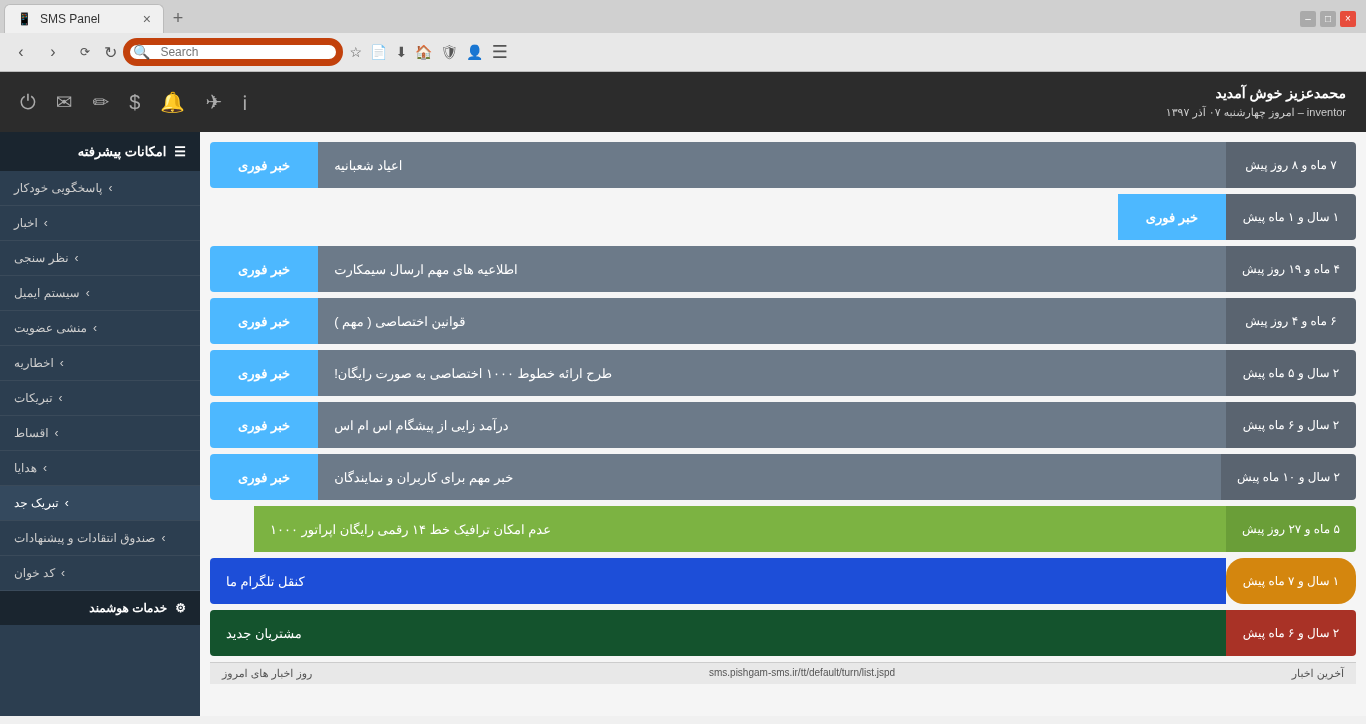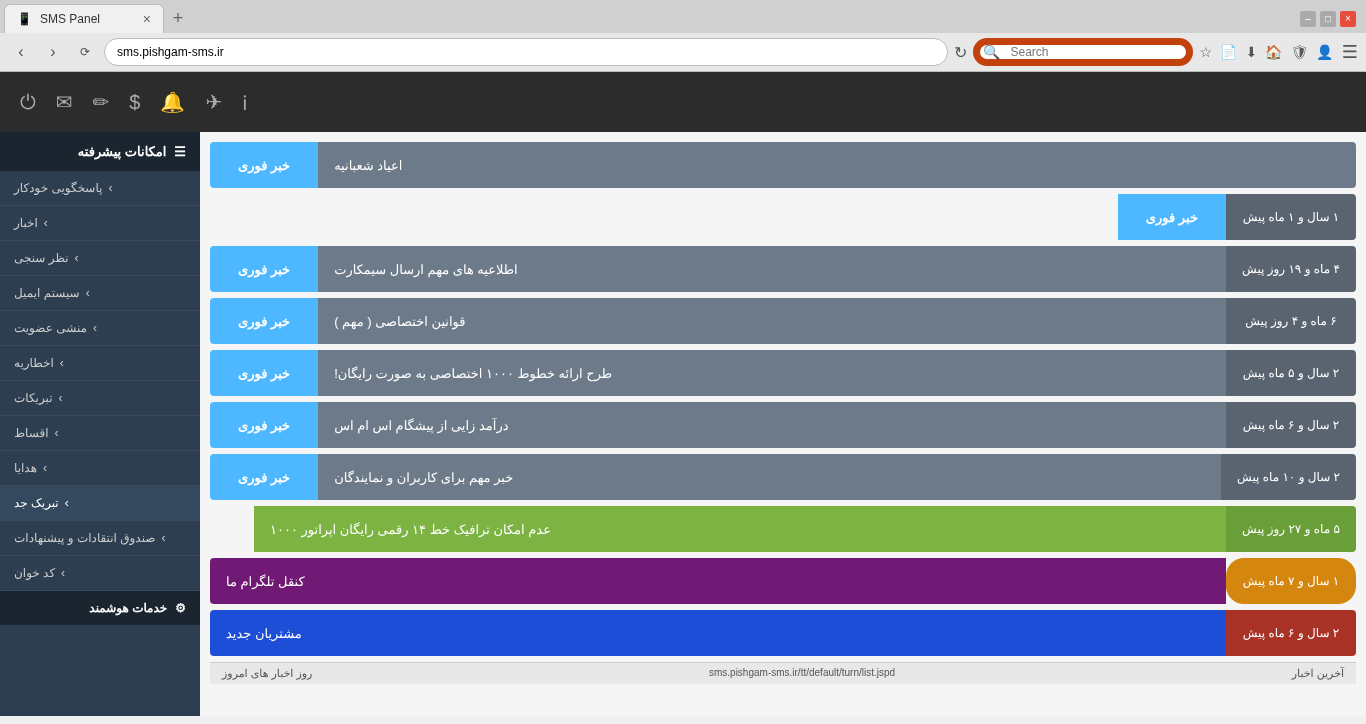--- a/index.html
+++ b/index.html
@@ -213,23 +213,23 @@
       height: 100%;
       display: flex;
       align-items: center;
       font-size: 12px;
       white-space: nowrap;
       min-width: 130px;
       justify-content: center;
     }
     .news-item.green .news-title { background: #7cb342; color: white; margin-left: 44px; }
     .news-item.green .news-date { background: #6a9e38; color: white; }
-    .news-item.yellow .news-title { background: #701a75; color: white; }
+    .news-item.yellow .news-title { background: #1d4ed8; color: white; }
     .news-item.yellow .news-date { background: #d4860e; color: white; border-radius: 18px; }
-    .news-item.red .news-title { background: #1d4ed8; color: white; }
+    .news-item.red .news-title { background: #14532d; color: white; }
     .news-item.red .news-date { background: #a93226; color: white; }
 
     
     .footer-bar {
       background: #e8e8e8;
       border-top: 1px solid #ccc;
       padding: 4px 12px;
       font-size: 11px;
       color: #555;
       display: flex;
@@ -291,21 +291,20 @@
     <div class="window-controls" style="direction:ltr; margin-left:auto;">
       <button class="win-btn win-min">–</button>
       <button class="win-btn win-max">□</button>
       <button class="win-btn win-close">×</button>
     </div>
   </div>
   <div class="address-bar-row">
     <button class="nav-btn">‹</button>
     <button class="nav-btn">›</button>
     <button class="nav-btn" style="font-size:12px;">⟳</button>
-    <input class="address-input" value="sms.pishgam-sms.ir" style="">
     <button class="refresh-btn">↻</button>
     <div style="position:relative; direction:ltr;">
       <span style="position:absolute; left:10px; top:6px; color:#888; font-size:14px;">🔍</span>
       <input class="search-box" placeholder="Search" style="">
     </div>
     <div class="browser-icons">
       <span class="browser-icon">☆</span>
       <span class="browser-icon">📄</span>
       <span class="browser-icon">⬇</span>
       <span class="browser-icon">🏠</span>
@@ -321,28 +320,33 @@
   <div class="top-nav">
     <div class="nav-icons">
       <button class="nav-icon-btn">⏻</button>
       <button class="nav-icon-btn">✉</button>
       <button class="nav-icon-btn">✏</button>
       <button class="nav-icon-btn">$</button>
       <button class="nav-icon-btn">🔔</button>
       <button class="nav-icon-btn">✈</button>
       <button class="nav-icon-btn">ℹ</button>
     </div>
+    <div class="user-info" style="direction:rtl; text-align:right;">
+      <div class="user-name">محمدعزیز خوش آمدید</div>
+      <div class="user-subtitle">inventor – امروز چهارشنبه ۰۷ آذر ۱۳۹۷</div>
+    </div>
   </div>
 
   <div class="main-content">
 
     <div class="content-area">
 
       <div id="news-list">
           <div class="news-item ">
+      <div class="news-date">۷ ماه و ۸ روز پیش</div>
       <div class="news-title">اعیاد شعبانیه</div>
       <div class="news-badge">خبر فوری</div>
     </div>
           <div class="news-item ">
       <div class="news-date">۱ سال و ۱ ماه پیش</div>
       <div class="news-badge">خبر فوری</div>
     </div>
           <div class="news-item ">
       <div class="news-date">۴ ماه و ۱۹ روز پیش</div>
       <div class="news-title">اطلاعیه های مهم ارسال سیمکارت</div>

